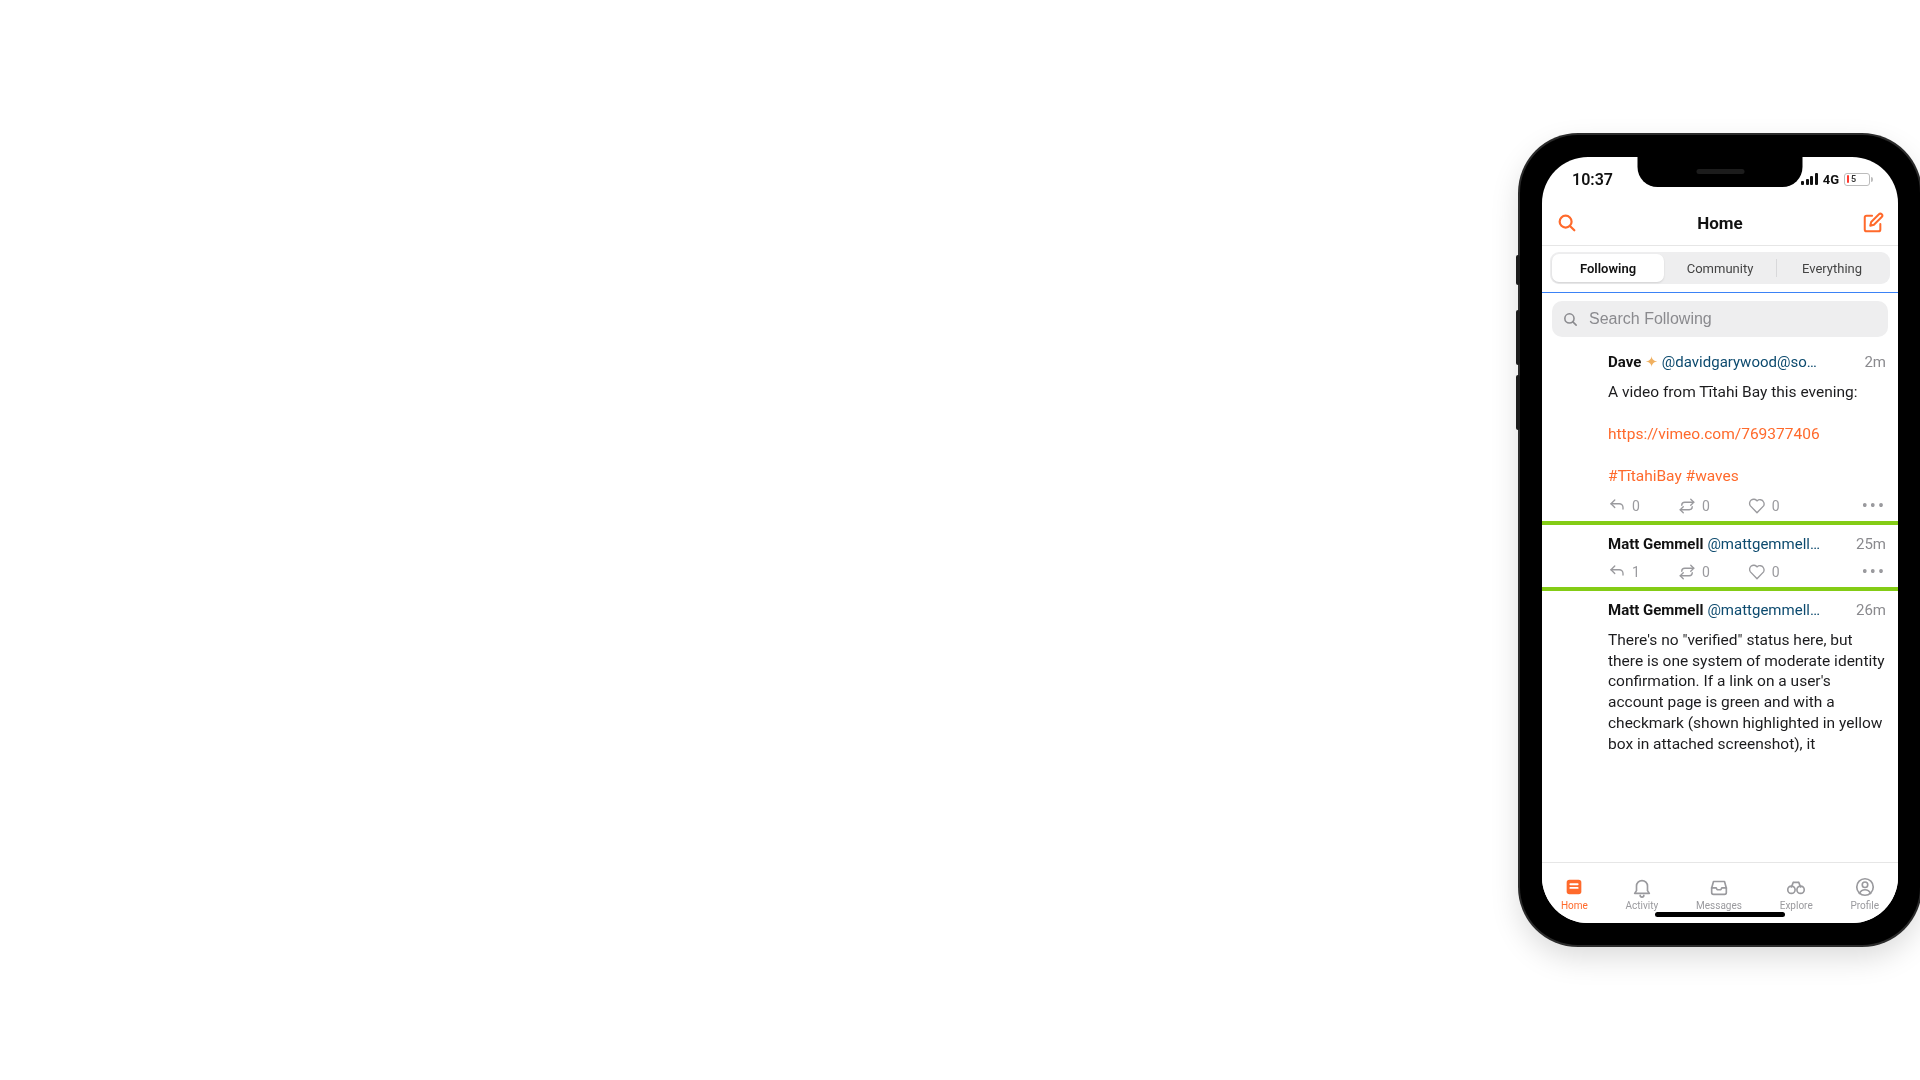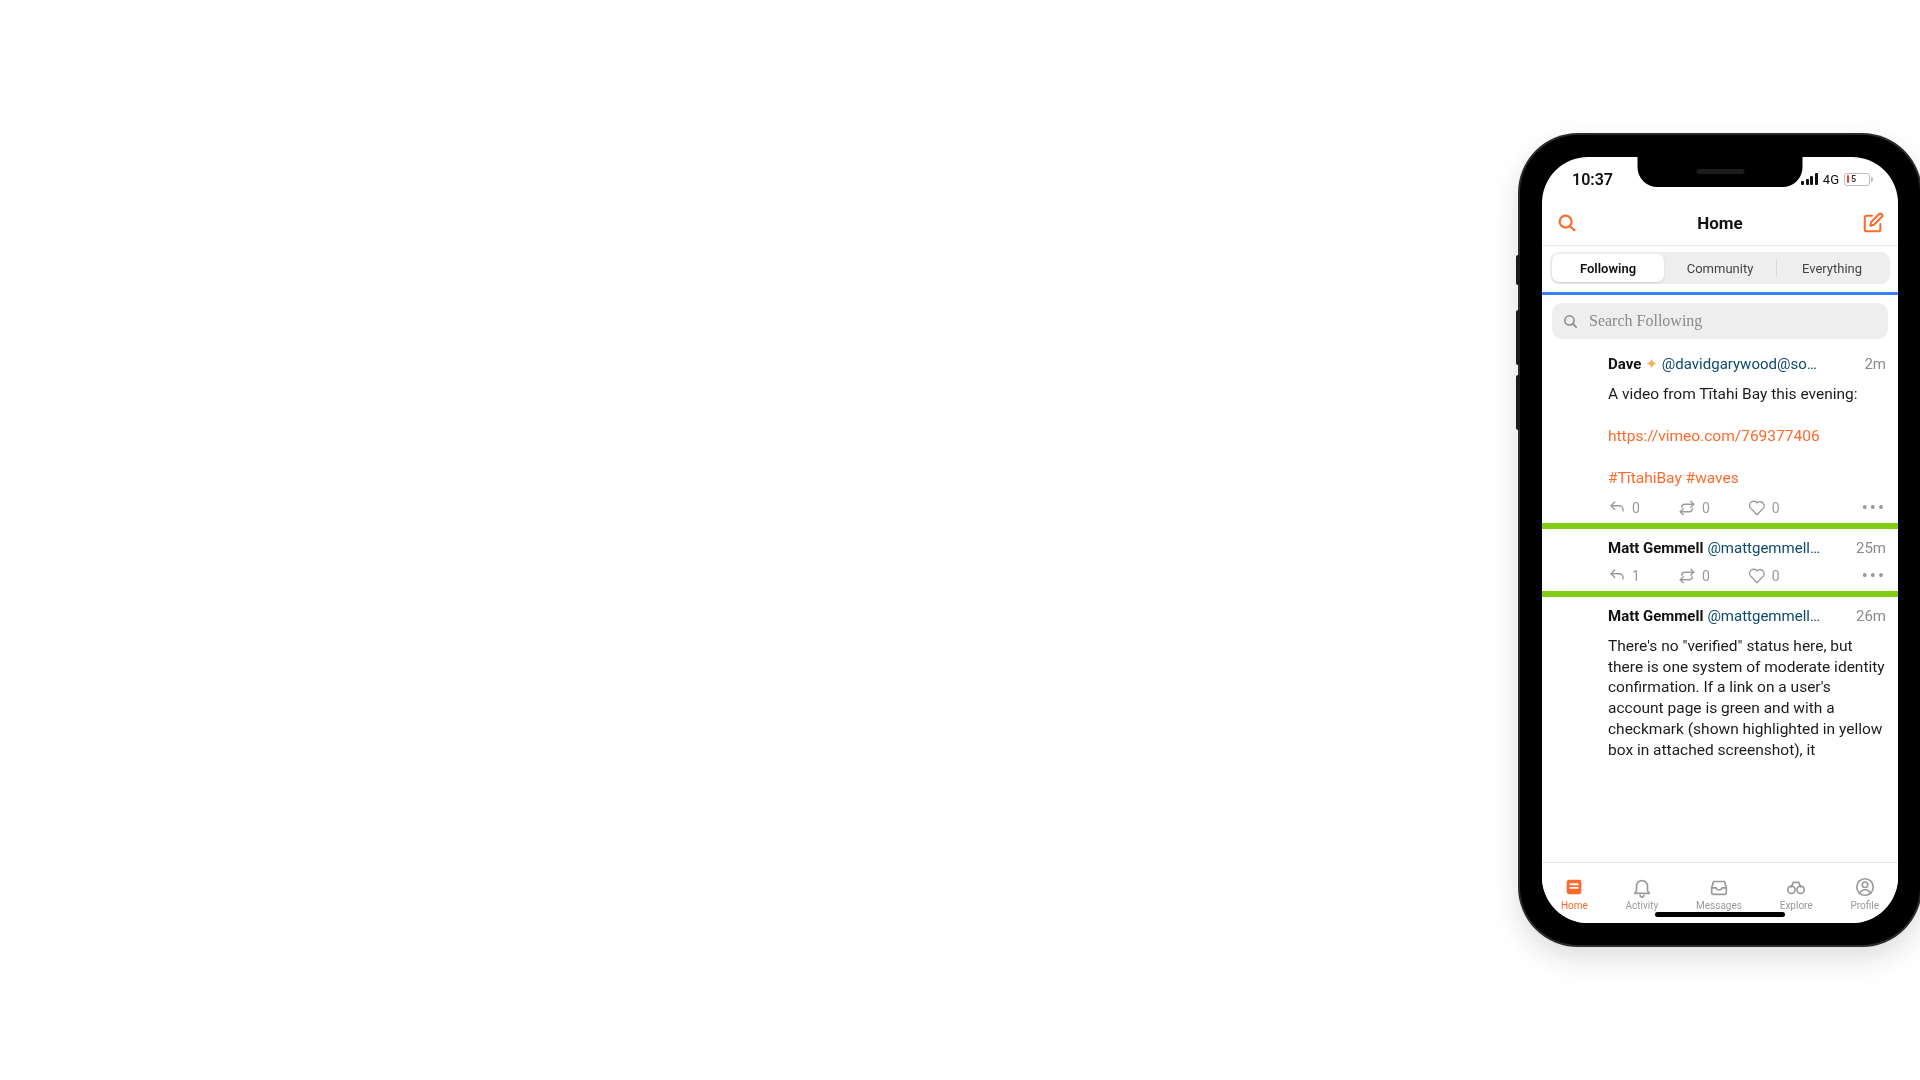--- a/index.html
+++ b/index.html
@@ -12,40 +12,40 @@
   .btn-vol-dn{left:-4px;top:240px;width:4px;height:55px;}
   .btn-power{right:-4px;top:195px;width:4px;height:85px;}
   .screen{position:absolute;inset:14px;border-radius:46px;overflow:hidden;background:#fff;display:flex;flex-direction:column;}
   .notch{position:absolute;top:0;left:50%;transform:translateX(-50%);width:165px;height:30px;background:#000;border-bottom-left-radius:20px;border-bottom-right-radius:20px;z-index:50;}
   .speaker{position:absolute;top:12px;left:50%;transform:translateX(-50%);width:48px;height:5px;border-radius:3px;background:#1c1c1c;}
   .statusbar{height:44px;display:flex;align-items:center;justify-content:space-between;padding:0 28px 0 30px;font-size:16px;font-weight:600;color:#111;}
   .status-right{display:flex;align-items:center;gap:5px;}
   .sig{display:flex;align-items:flex-end;gap:1.5px;height:12px;}
   .sig i{width:3px;background:#111;border-radius:1px;}
   .sig i:nth-child(1){height:4px}.sig i:nth-child(2){height:6px}.sig i:nth-child(3){height:9px}.sig i:nth-child(4){height:12px}
-  .net{font-size:13px;font-weight:400;}
+  .net{font-size:13px;font-weight:700;}
   .battery{position:relative;width:26px;height:13px;border:1.5px solid #bdbdbd;border-radius:3px;box-sizing:border-box;}
   .battery:after{content:"";position:absolute;right:-3.5px;top:3px;width:2px;height:5px;background:#bdbdbd;border-radius:0 2px 2px 0;}
   .battery-fill{position:absolute;left:1.5px;top:1.5px;bottom:1.5px;width:10%;background:#ff3b30;border-radius:1px;}
   .battery-num{font-size:9px;font-weight:600;color:#333;position:absolute;left:6px;top:0;line-height:10px;}
   .navbar{height:44px;display:flex;align-items:center;justify-content:space-between;padding:0 14px;border-bottom:1px solid #e6e6e6;}
   .nav-title{font-size:17px;font-weight:700;color:#111;}
   .icon-btn svg{display:block;}
-  .seg-wrap{padding:6px 8px 8px;border-bottom:3px solid #3b82f6;}
+  .seg-wrap{padding:6px 8px 8px;border-bottom:1px solid #3b82f6;}
   .seg{display:flex;background:#eeeeef;border-radius:9px;padding:2px;height:32px;box-sizing:border-box;}
   .seg-item{flex:1;display:flex;align-items:center;justify-content:center;font-size:13px;color:#444;border-radius:7px;position:relative;}
   .seg-item + .seg-item:before{content:"";position:absolute;left:0;top:5px;bottom:5px;width:1px;background:#d8d8da;}
   .seg-item.active{background:#fff;font-weight:600;color:#111;box-shadow:0 1px 2px rgba(0,0,0,.12);}
   .seg-item.active:before, .seg-item.active + .seg-item:before{display:none;}
   .searchbar{margin:8px 10px 6px;height:36px;background:#eeeeef;border-radius:10px;display:flex;align-items:center;padding:0 10px;gap:8px;}
   .searchbar svg{flex:none;}
-  .searchbar input{border:0;outline:0;background:transparent;flex:1;font-size:16px;color:#333;font-family:Liberation Serif, serif;}
+  .searchbar input{border:0;outline:0;background:transparent;flex:1;font-size:16px;color:#333;}
   .searchbar input::placeholder{color:#8a8a8e;}
   .feed{flex:1;overflow:hidden;}
-  .post{display:flex;padding:10px 12px 6px 12px;border-bottom:6px solid #84cc16;}
+  .post{display:flex;padding:10px 12px 6px 12px;border-bottom:4px solid #84cc16;}
   .avatar{width:44px;height:44px;border-radius:50%;flex:none;margin-right:10px;background:#4a3a2a radial-gradient(circle at 35% 35%, #c79a6a 0 22%, transparent 24%), #3a2e22;}
   .avatar.g{background:#888 radial-gradient(circle at 50% 35%, #d8d4cf 0 24%, transparent 26%), #9aa0a6;}
   .post-body{flex:1;min-width:0;}
   .post-head{display:flex;align-items:baseline;gap:4px;font-size:15px;}
   .name{font-weight:700;color:#111;white-space:nowrap;}
   .sparkle{color:#f0b060;}
   .handle{color:#0c4a6e;white-space:nowrap;overflow:hidden;text-overflow:ellipsis;flex:1;min-width:0;}
   .time{color:#8a8a8e;white-space:nowrap;margin-left:auto;}
   .post-text{font-size:15.5px;line-height:1.35;color:#1c1c1e;margin-top:11px;word-wrap:break-word;}
   .post-text a.link{color:#ff6a2c;text-decoration:none;}

